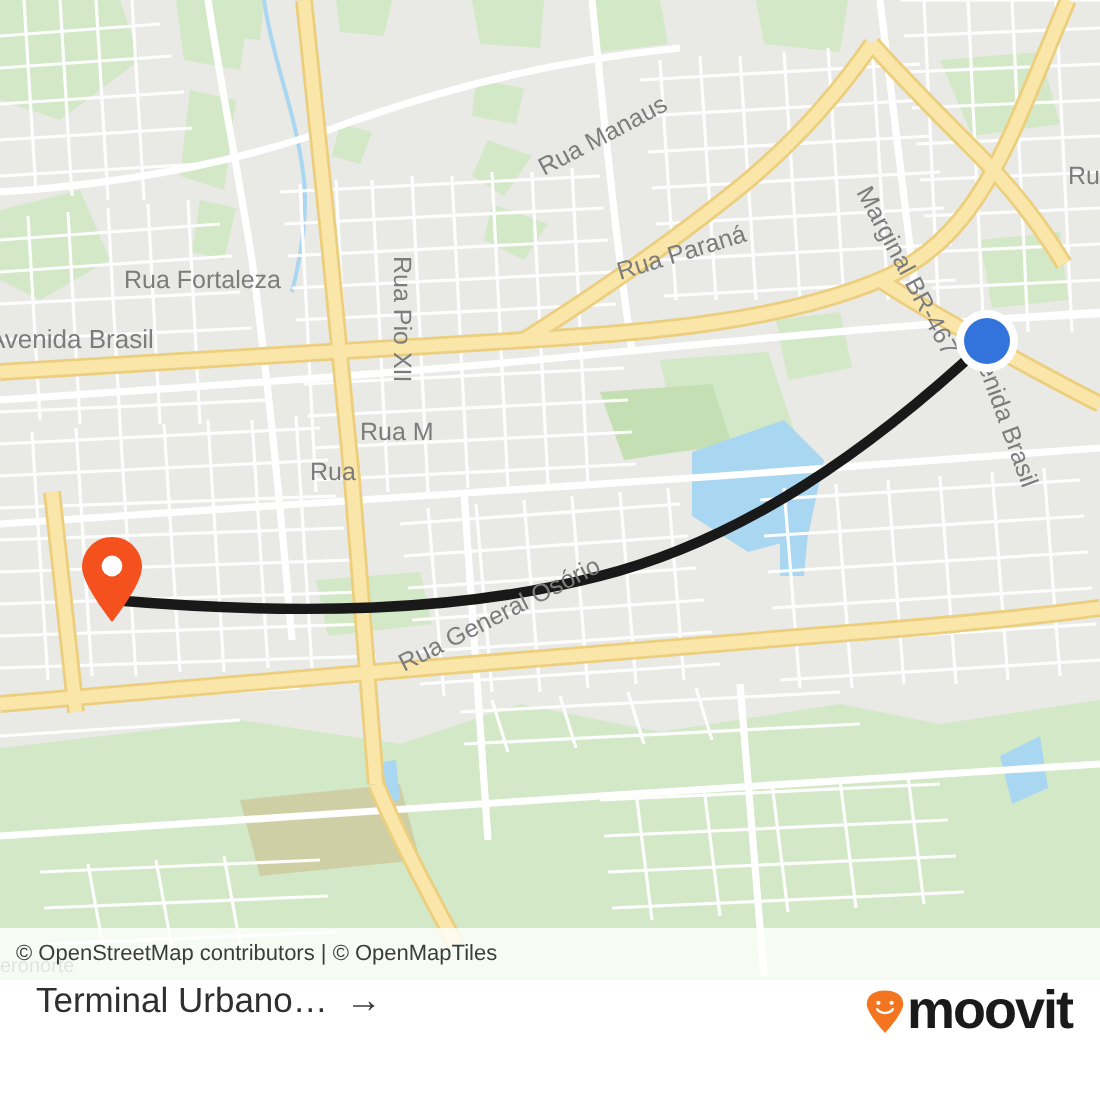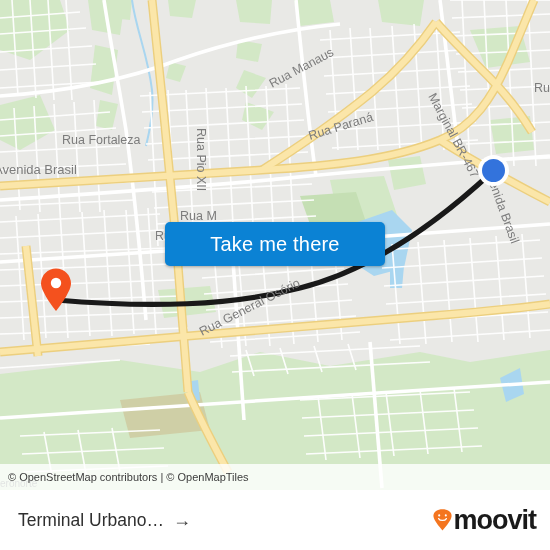--- a/index.html
+++ b/index.html
@@ -59,21 +59,21 @@
     letter-spacing:.2px;
     box-shadow:0 1px 3px rgba(0,0,0,0.30);
     cursor:pointer;z-index:50;
     display:flex;align-items:center;justify-content:center;
   }
 
   
   #footer{
     position:absolute;left:0;top:490px;width:550px;height:60px;
     background:#ffffff;
-    display:flex;align-items:center;
+    display:flex;align-items:flex-start;
     box-sizing:border-box;padding:0 14px 0 18px;
   }
   .trip-text{
     font-size:17.5px;color:#2f2f2f;white-space:nowrap;
   }
   .trip-arrow{
     font-size:18px;color:#3a3a3a;margin:0 9px;
   }
   #brand{
     margin-left:auto;display:flex;align-items:center;
@@ -249,21 +249,20 @@
                  C7.7,0.5 1,7.2 1,15.5 C1,24.5 16,43 16,43 Z" fill="#f4511e"></path>
         <circle cx="16" cy="15" r="5.2" fill="#ffffff"></circle>
       </svg>
     </div>
 
     <div id="destination-marker">
       <div class="halo"></div>
       <div class="dot" style="background: rgb(51, 115, 220);"></div>
     </div>
 
-    <button id="cta" style="background: rgb(11, 130, 212);">Take me there</button>
 
     <div id="attribution">© OpenStreetMap contributors | © OpenMapTiles</div>
   </div>
 
   <div id="footer">
     <span class="trip-text">Terminal Urbano…</span>
     <span class="trip-arrow">→</span>
 
     <div id="brand">
       <svg class="brand-pin" viewBox="0 0 19 22">

